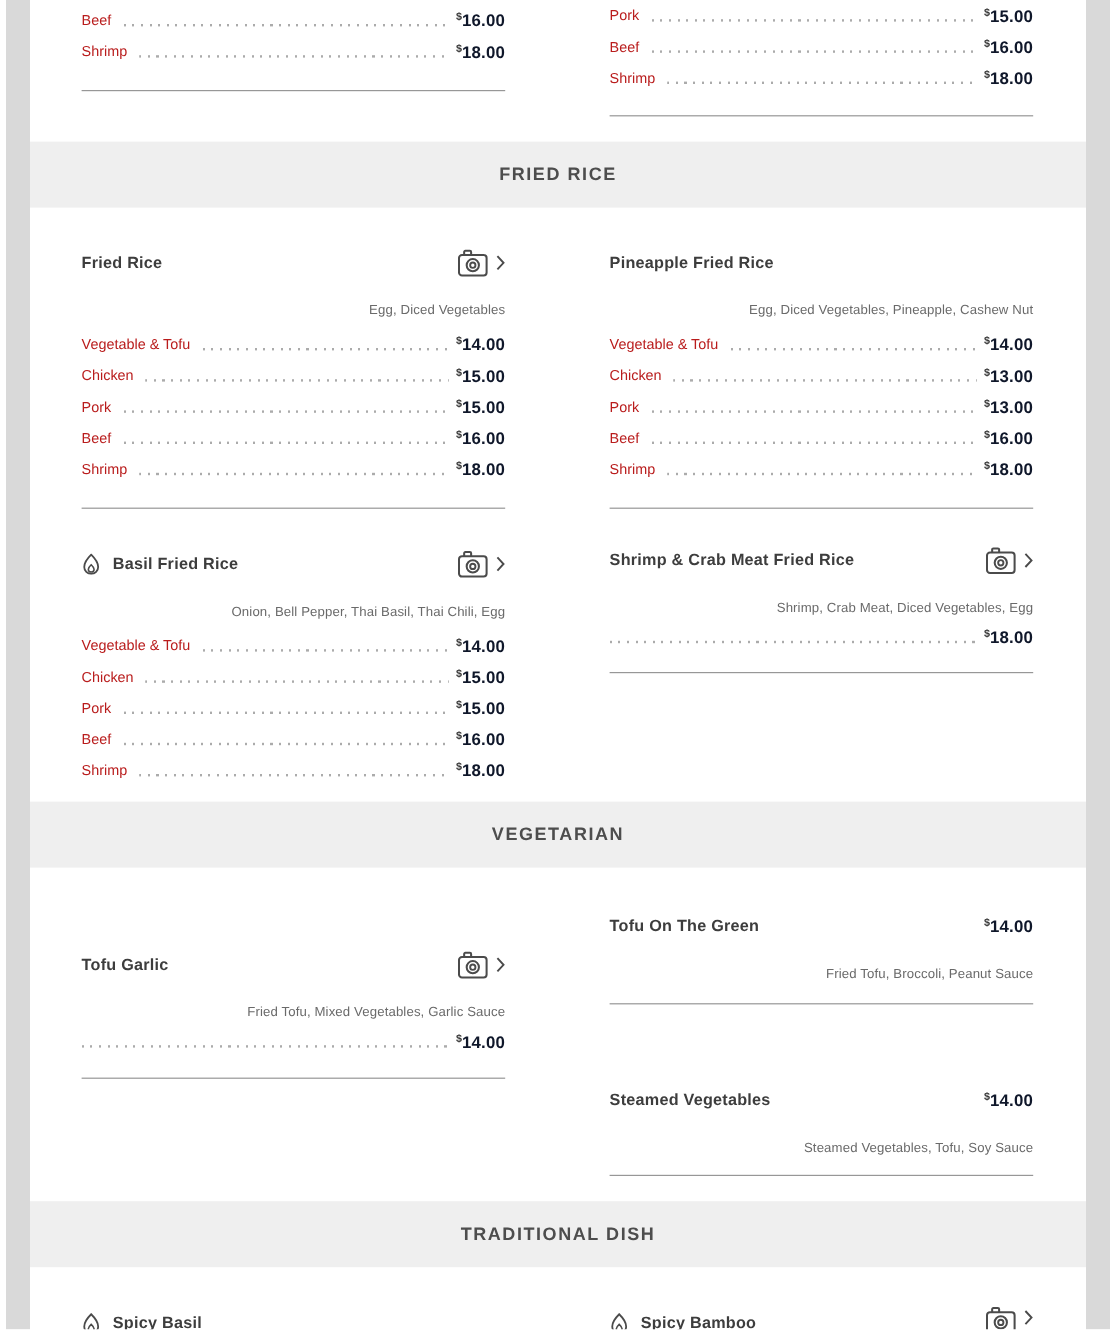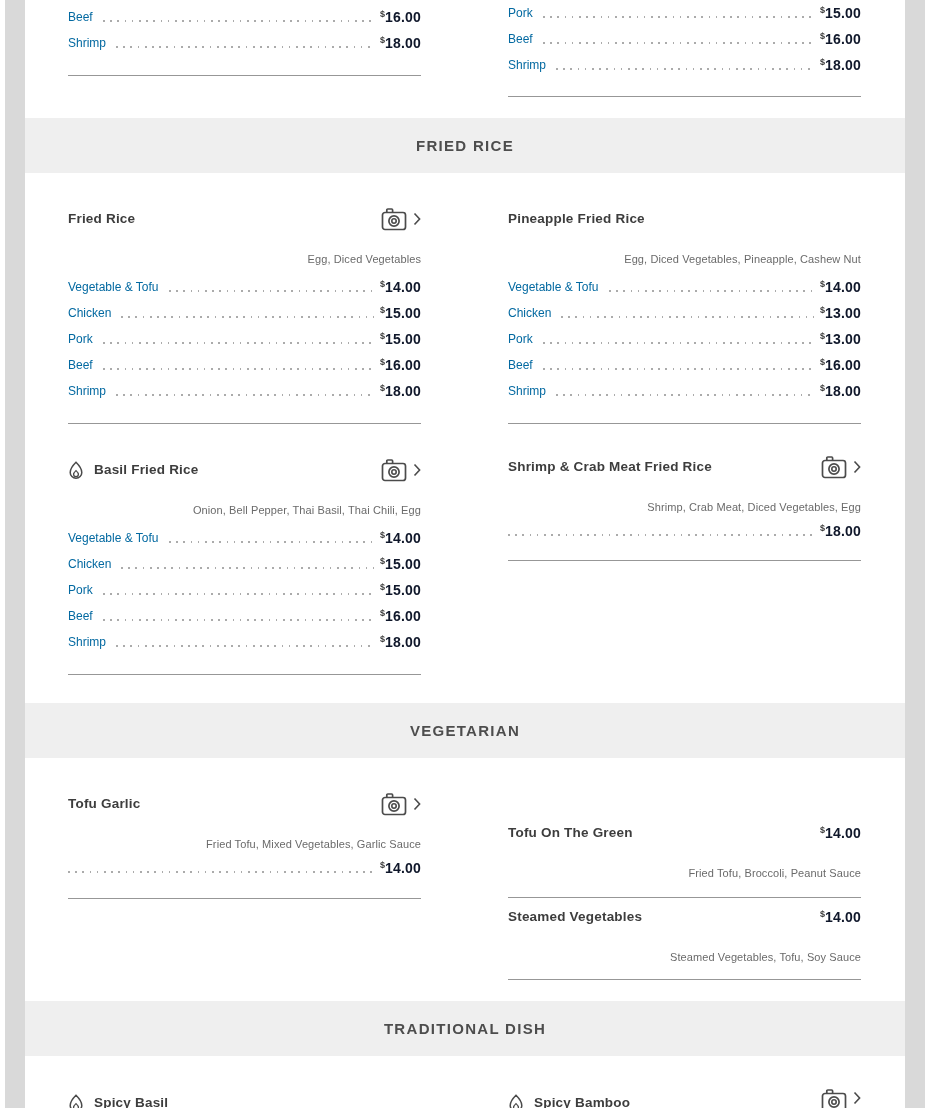--- a/index.html
+++ b/index.html
@@ -17,21 +17,21 @@
   .col-r{left:483px}
   .head{display:flex;align-items:center;height:24px;}
   .ititle{flex:1;font-size:13.5px;font-weight:700;color:#3d3d3d;letter-spacing:.2px;line-height:24px;}
   .flame{display:flex;margin-right:10px;color:#4b4b4b;flex:none;}
   .cam{display:flex;margin-left:8px;color:#4b4b4b;flex:none;cursor:pointer;}
   .chev{display:flex;margin-left:6px;color:#4b4b4b;flex:none;cursor:pointer;}
   .desc{margin-top:21px;font-size:11px;color:#6a6a6a;line-height:14px;height:14px;letter-spacing:.1px;text-align:right;}
   .plist{margin-top:8px;}
   .plist.tight{margin-top:4px;}
   .prow{display:flex;align-items:center;height:26px;}
-  .plabel{font-size:12px;color:#0369a1;flex:none;}
+  .plabel{font-size:12px;color:#b91c1c;flex:none;}
   .leader{flex:1;height:2px;align-self:flex-end;margin:0 6px 8px 10px;
           background-image:repeating-linear-gradient(90deg,#ababab 0 1.7px,transparent 1.7px 7.2px);}
   .leader.full{margin-left:0;}
   .price{display:flex;align-items:flex-start;flex:none;}
   .cur{font-size:9px;font-weight:700;line-height:1;color:#3a3a3a;}
   .amount{font-size:14px;font-weight:700;line-height:14px;color:#0f172a;letter-spacing:.2px;}
   .head .price{align-self:center;}
   .divider{border:0;border-top:1px solid #979797;margin:0;}
   .mt15{margin-top:15px}.mt16{margin-top:16px}.mt17{margin-top:17px}
   .mt18{margin-top:18px}.mt19{margin-top:19px}
@@ -310,21 +310,21 @@
           <span class="leader full"></span>
           <span class="price">
               <span class="cur">$</span>
               <span class="amount">18.00</span>
             </span>
         </div>
       </div>
       <hr class="divider mt16">
     </div>
 
-    <div class="band" style="top:703px">
+    <div class="band" style="top:668px">
       <span>VEGETARIAN</span>
     </div>
 
     <div class="block col-l" style="top:792px">
       <div class="head">
         <span class="ititle">Tofu Garlic</span>
         <span class="cam">
             <svg width="26" height="24" viewBox="0 0 26 24">
               <use href="#ic-cam"></use>
             </svg>
@@ -341,21 +341,21 @@
           <span class="leader full"></span>
           <span class="price">
               <span class="cur">$</span>
               <span class="amount">14.00</span>
             </span>
         </div>
       </div>
       <hr class="divider mt17">
     </div>
 
-    <div class="block col-r" style="top:821px">
+    <div class="block col-r" style="top:760px">
       <div class="head">
         <span class="ititle">Tofu On The Green</span>
         <span class="price">
             <span class="cur">$</span>
             <span class="amount">14.00</span>
           </span>
       </div>
       <div class="desc">Fried Tofu, Broccoli, Peanut Sauce</div>
       <hr class="divider mt17">
     </div>

